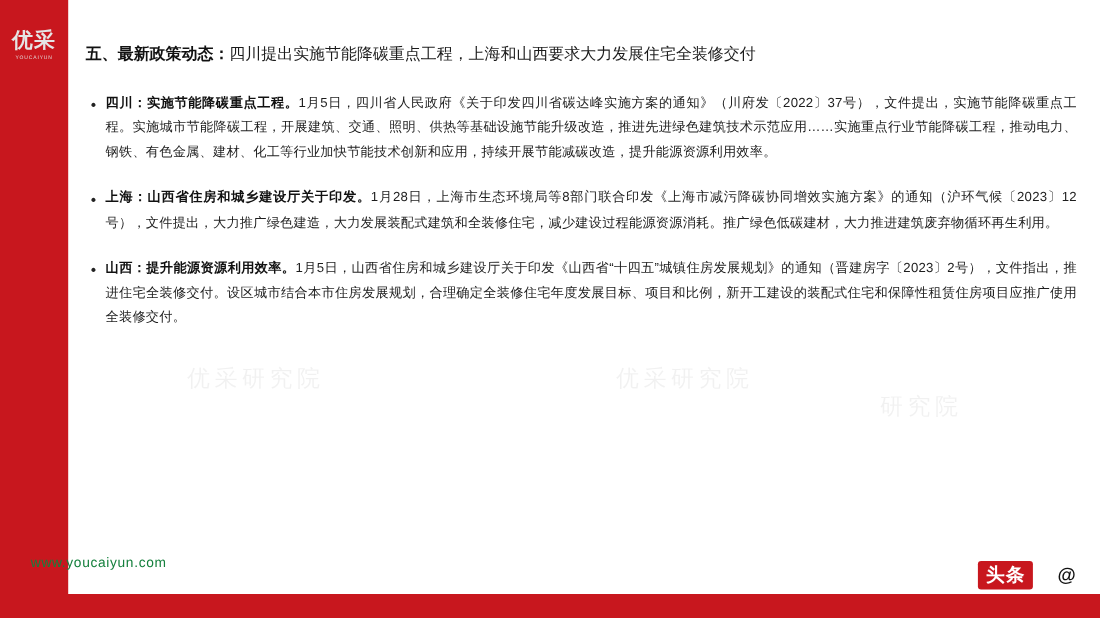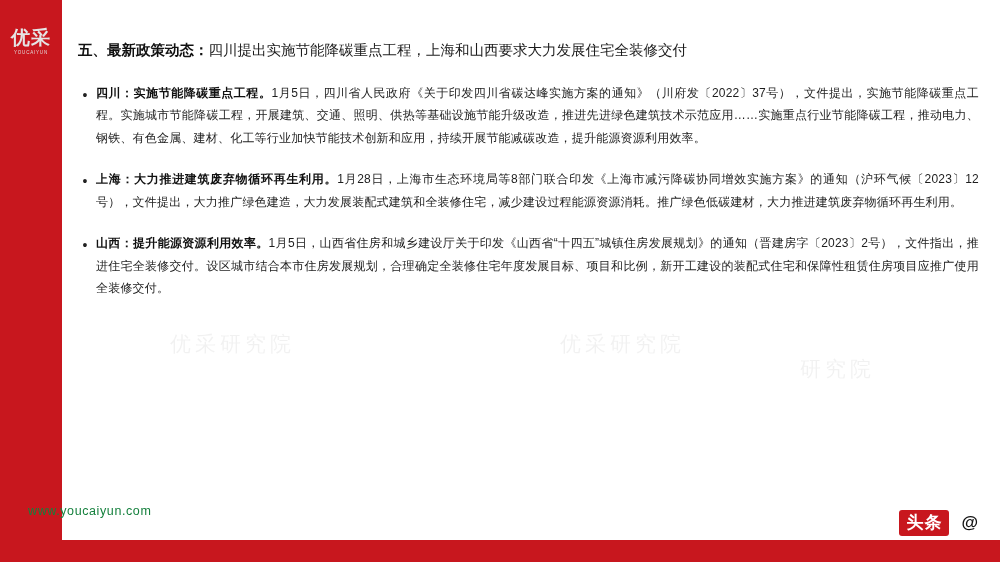--- a/index.html
+++ b/index.html
@@ -159,21 +159,21 @@
     color: #15803d;
     letter-spacing: 0.6px;
   }
 
   .footer-brand {
     position: absolute;
     right: 22px;
     bottom: 26px;
     display: flex;
     align-items: center;
-    gap: 12px;
+    gap: 22px;
   }
   .toutiao-badge {
     background: #c8171e;
     color: #ffffff;
     font-size: 17px;
     font-weight: bold;
     padding: 2px 7px 3px 7px;
     border-radius: 3px;
     letter-spacing: 1px;
     line-height: 1.25;
@@ -219,21 +219,21 @@
       <div class="bullet">
         <div class="bullet-dot">•</div>
         <div class="bullet-body">
           <span class="b-lead">四川：实施节能降碳重点工程。</span><span>1月5日，四川省人民政府《关于印发四川省碳达峰实施方案的通知》（川府发〔2022〕37号），文件提出，实施节能降碳重点工程。实施城市节能降碳工程，开展建筑、交通、照明、供热等基础设施节能升级改造，推进先进绿色建筑技术示范应用……实施重点行业节能降碳工程，推动电力、钢铁、有色金属、建材、化工等行业加快节能技术创新和应用，持续开展节能减碳改造，提升能源资源利用效率。</span>
         </div>
       </div>
 
       <div class="bullet">
         <div class="bullet-dot">•</div>
         <div class="bullet-body">
-          <span class="b-lead">上海：大力推进建筑废弃物循环再生利用。</span><span>1月28日，上海市生态环境局等8部门联合印发《上海市减污降碳协同增效实施方案》的通知（沪环气候〔2023〕12号），文件提出，大力推广绿色建造，大力发展装配式建筑和全装修住宅，减少建设过程能源资源消耗。推广绿色低碳建材，大力推进建筑废弃物循环再生利用。</span>
+          <span class="b-lead">上海：山西省住房和城乡建设厅关于印发。</span><span>1月28日，上海市生态环境局等8部门联合印发《上海市减污降碳协同增效实施方案》的通知（沪环气候〔2023〕12号），文件提出，大力推广绿色建造，大力发展装配式建筑和全装修住宅，减少建设过程能源资源消耗。推广绿色低碳建材，大力推进建筑废弃物循环再生利用。</span>
         </div>
       </div>
 
       <div class="bullet">
         <div class="bullet-dot">•</div>
         <div class="bullet-body">
           <span class="b-lead">山西：提升能源资源利用效率。</span><span>1月5日，山西省住房和城乡建设厅关于印发《山西省“十四五”城镇住房发展规划》的通知（晋建房字〔2023〕2号），文件指出，推进住宅全装修交付。设区城市结合本市住房发展规划，合理确定全装修住宅年度发展目标、项目和比例，新开工建设的装配式住宅和保障性租赁住房项目应推广使用全装修交付。</span>
         </div>
       </div>
 

